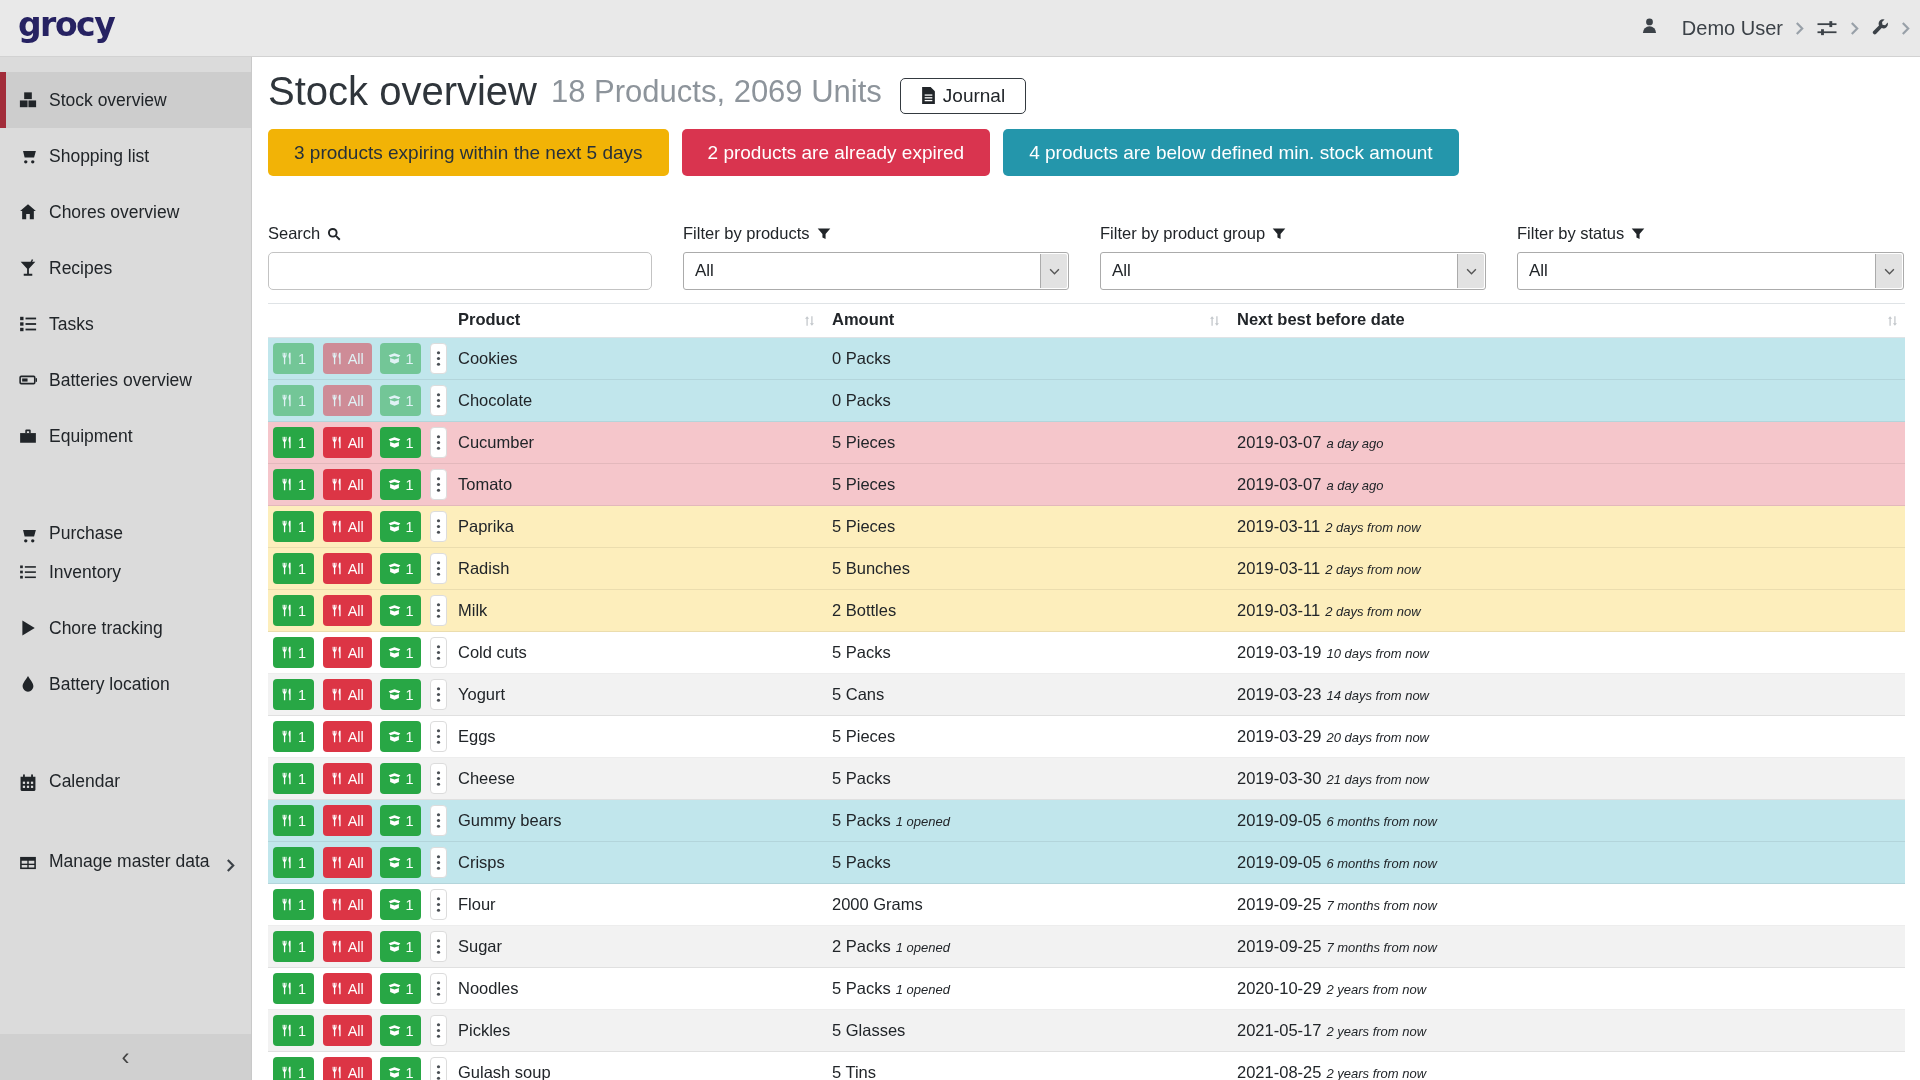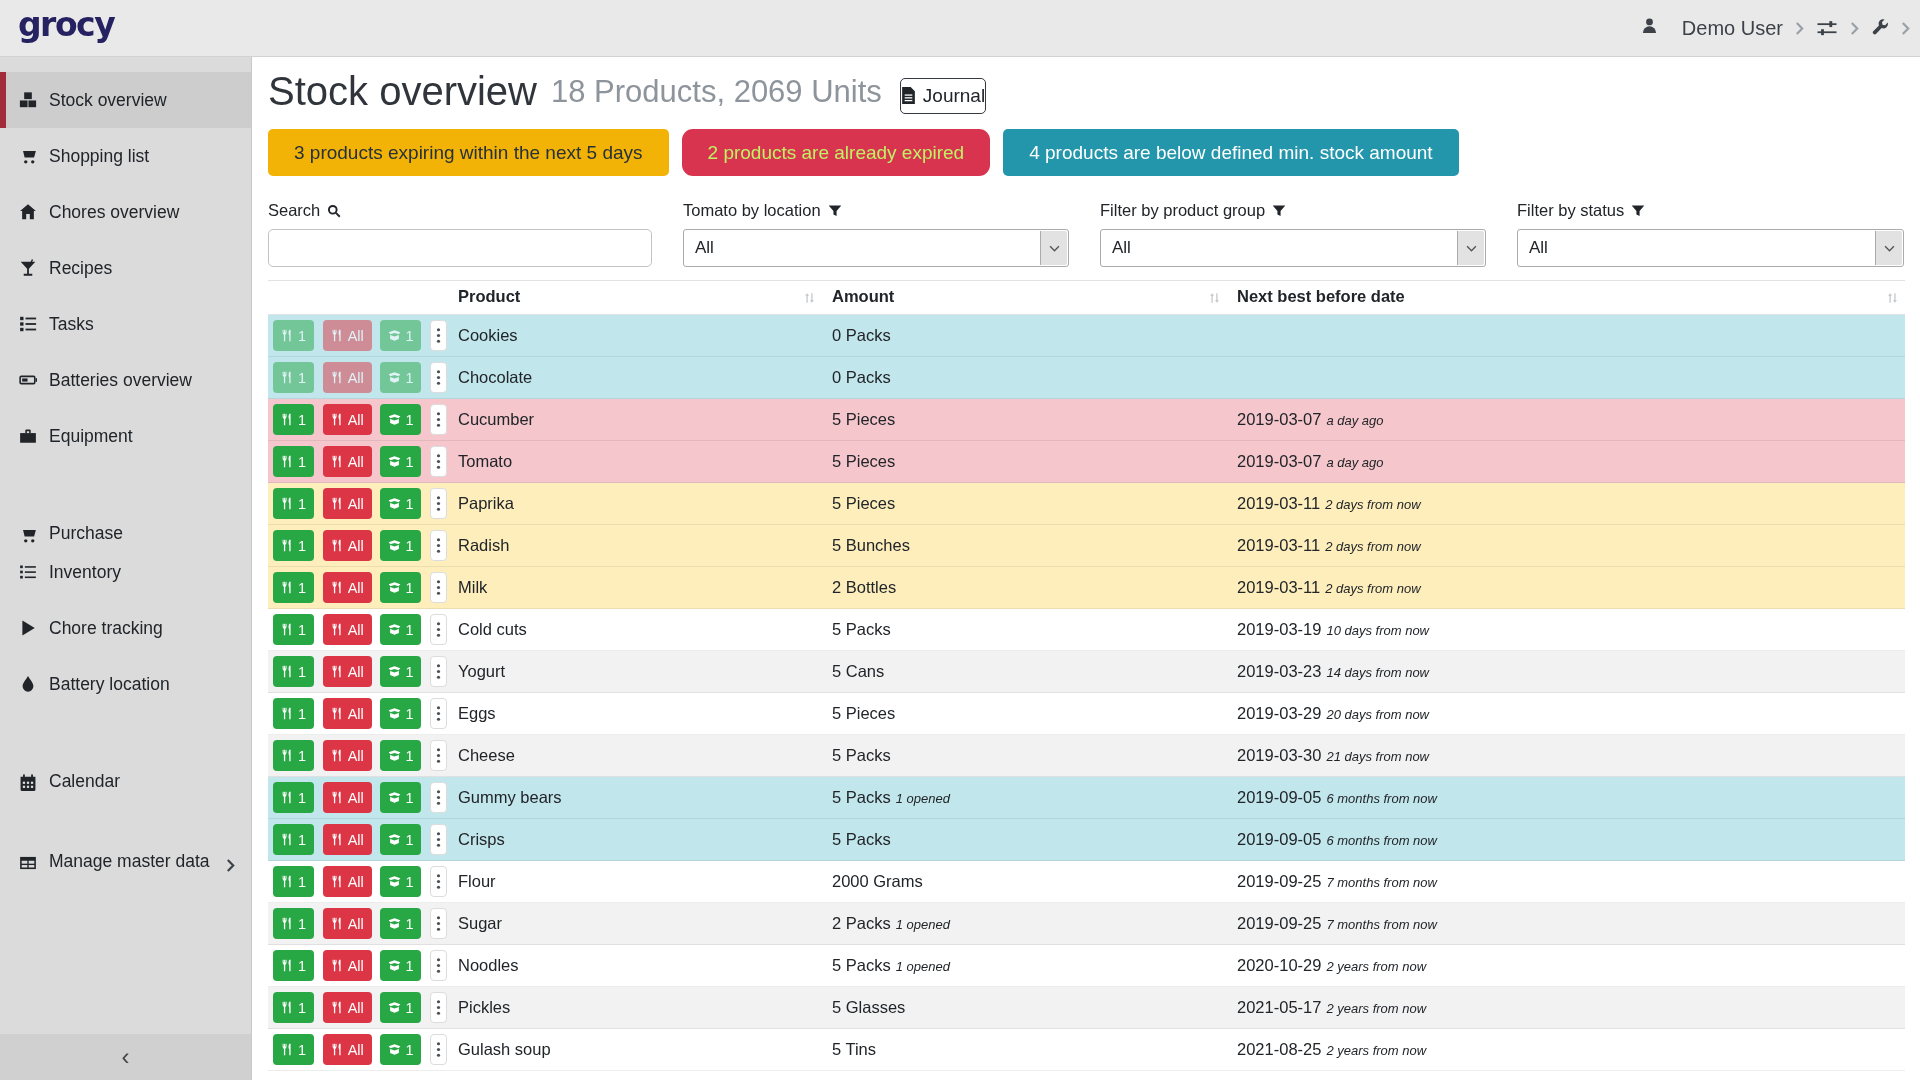--- a/index.html
+++ b/index.html
@@ -28,28 +28,28 @@
   .s-caret{margin-left:auto;margin-right:16px;display:flex;color:#3c4248;}
   .sidebar-collapse{position:absolute;left:0;bottom:0;width:251px;height:46px;background:#d0d0d0;
     display:flex;align-items:center;justify-content:center;font-size:24px;color:#444;cursor:pointer;}
   
   .main{position:absolute;left:252px;top:57px;right:0;bottom:0;background:#fff;
     padding:12px 15px 0 16px;box-sizing:border-box;}
   .page-header{display:flex;align-items:center;}
   .title{font-size:40px;font-weight:400;color:#2f353b;margin:0;}
   .subtitle{font-size:31px;color:#8d949b;margin-left:14px;}
   .journal-btn{margin-left:18px;margin-top:8px;display:inline-flex;align-items:center;gap:7px;
-    background:#fff;border:1px solid #343a40;border-radius:5px;padding:6px 0;font-size:19px;
+    background:#fff;border:1px solid #343a40;border-radius:5px;padding:6px 20px;font-size:19px;
     color:#212529;cursor:pointer;font-family:inherit;}
   .journal-btn svg{width:15px;height:17px;}
   .alerts{display:flex;gap:13px;margin-top:15px;}
   .alert{border-radius:5px;padding:0 26px;height:47px;display:flex;align-items:center;
     font-size:19px;cursor:pointer;}
   
-  .filters{display:flex;gap:31px;margin-top:25px;align-items:center;}
+  .filters{display:flex;gap:31px;margin-top:48px;align-items:center;}
   .fgroup{display:flex;flex-direction:column;}
   .fg-search{width:384px;} .fg-loc{width:386px;} .fg-pg{width:386px;} .fg-status{width:387px;}
   .flabel{font-size:16.5px;display:flex;align-items:center;gap:7px;margin-bottom:9px;}
   .flabel svg{width:14px;height:14px;}
   .finput{width:100%;height:38px;border:1px solid #c3c3c3;border-radius:5px;box-sizing:border-box;
     font-size:17px;padding:0 10px;font-family:inherit;outline:none;}
   .fselect{position:relative;height:38px;border:1px solid #ababab;border-radius:3px;background:#fff;
     font-size:17px;display:flex;align-items:center;padding:0 36px 0 11px;box-sizing:border-box;cursor:pointer;}
   .sel-arrow{position:absolute;right:1px;top:1px;bottom:1px;width:26px;background:#e2e2e2;
     border-left:1px solid #ababab;display:flex;align-items:center;justify-content:center;
@@ -308,40 +308,40 @@
               <rect x="3.4" y="12.2" width="7.2" height="1.2"></rect>
             </g>
           </svg>
       </span>
       <span>Journal</span>
     </button>
   </div>
 
   <div class="alerts">
     <div class="alert" style="background: rgb(242, 179, 6); color: rgb(39, 49, 58);">3 products expiring within the next 5 days</div>
-    <div class="alert" style="background: rgb(217, 52, 79); color: #bef264; border-radius: 11px;">2 products are already expired</div>
+    <div class="alert" style="background: rgb(217, 52, 79); color: #ffffff;">2 products are already expired</div>
     <div class="alert" style="background: rgb(36, 150, 171); color: rgb(255, 255, 255);">4 products are below defined min. stock amount</div>
   </div>
 
   <div class="filters">
     <div class="fgroup fg-search">
       <span class="flabel">
         <span>Search</span>
         <span style="display:flex;">
           <svg viewBox="0 0 16 16" fill="none" stroke="#212529" stroke-width="2.2">
               <circle cx="6.6" cy="6.6" r="4.4"></circle>
               <path d="M10.2 10.2 14.6 14.6"></path>
             </svg>
         </span>
       </span>
       <input class="finput" value="" style="">
     </div>
     <div class="fgroup fg-loc">
       <span class="flabel">
-        <span>Tomato by location</span>
+        <span>Filter by products</span>
         <span style="display:flex;">
           <svg viewBox="0 0 16 16" fill="#212529">
               <path d="M.8 1.6h14.4L9.8 8v5.8L6.2 12V8z"></path>
             </svg>
         </span>
       </span>
       <div class="fselect">
         <span>All</span>
         <span class="sel-arrow">
           <svg viewBox="0 0 12 8" width="11" height="7" fill="none" stroke="#555" stroke-width="1.6">

